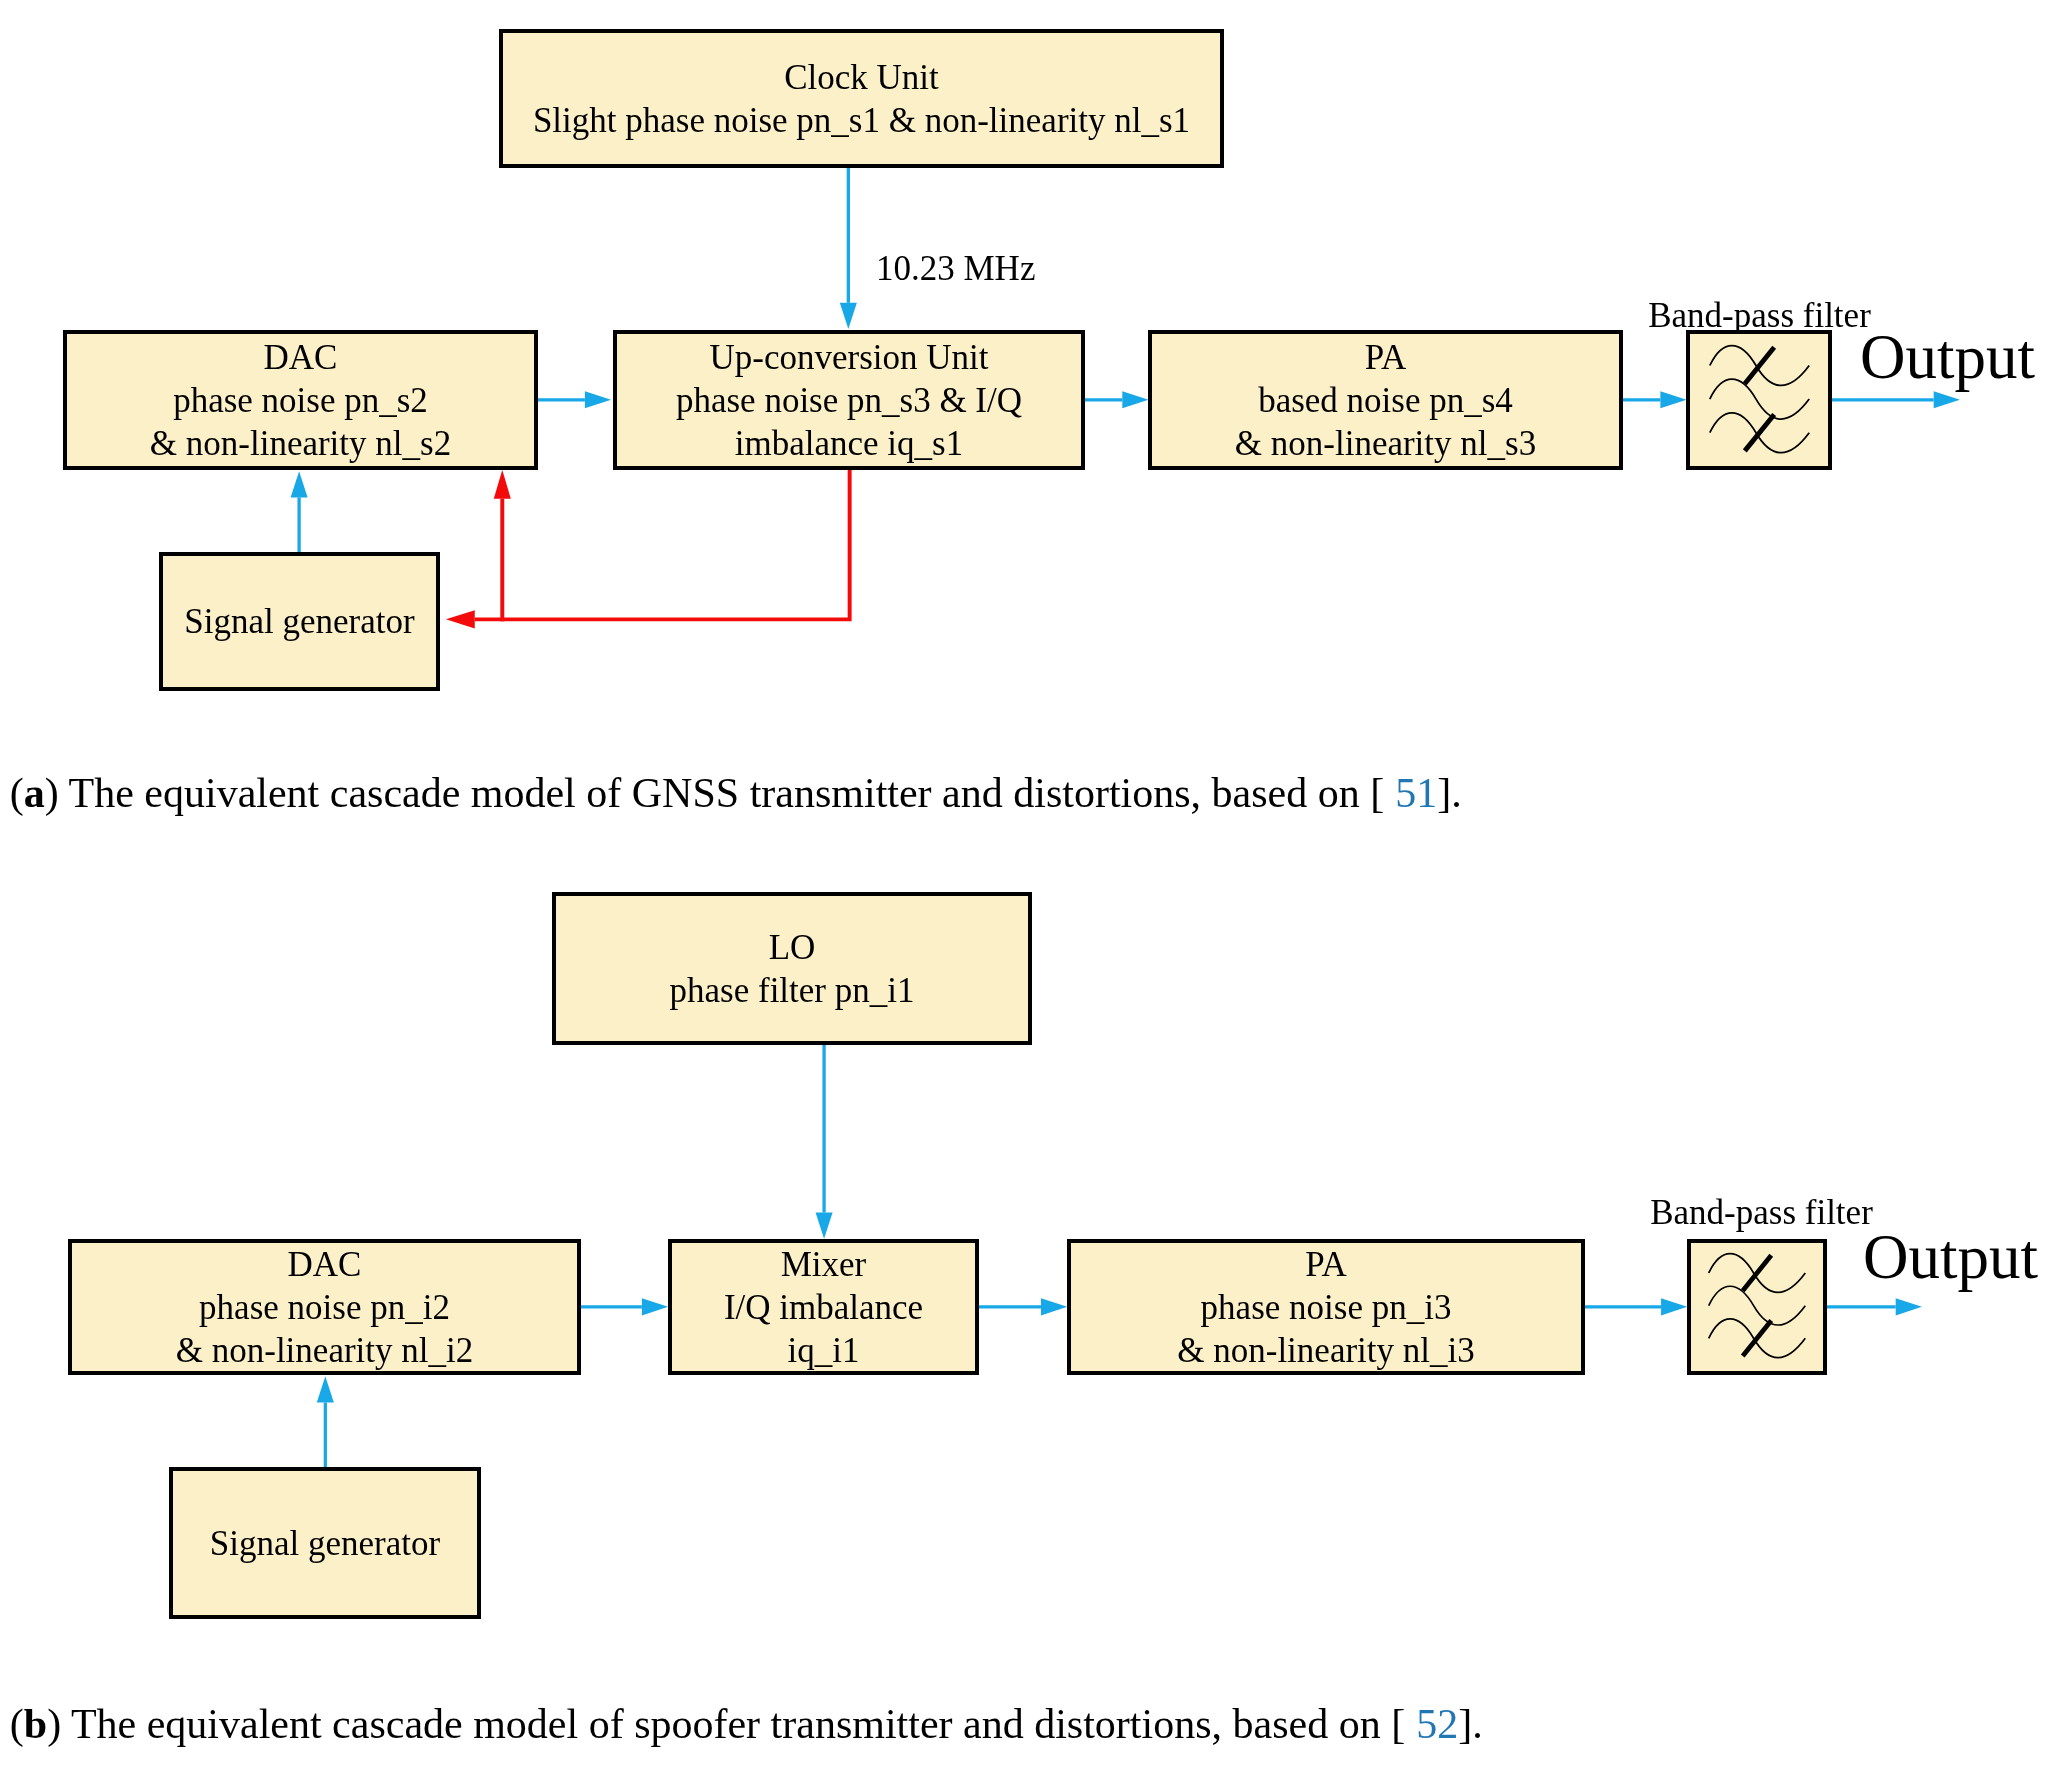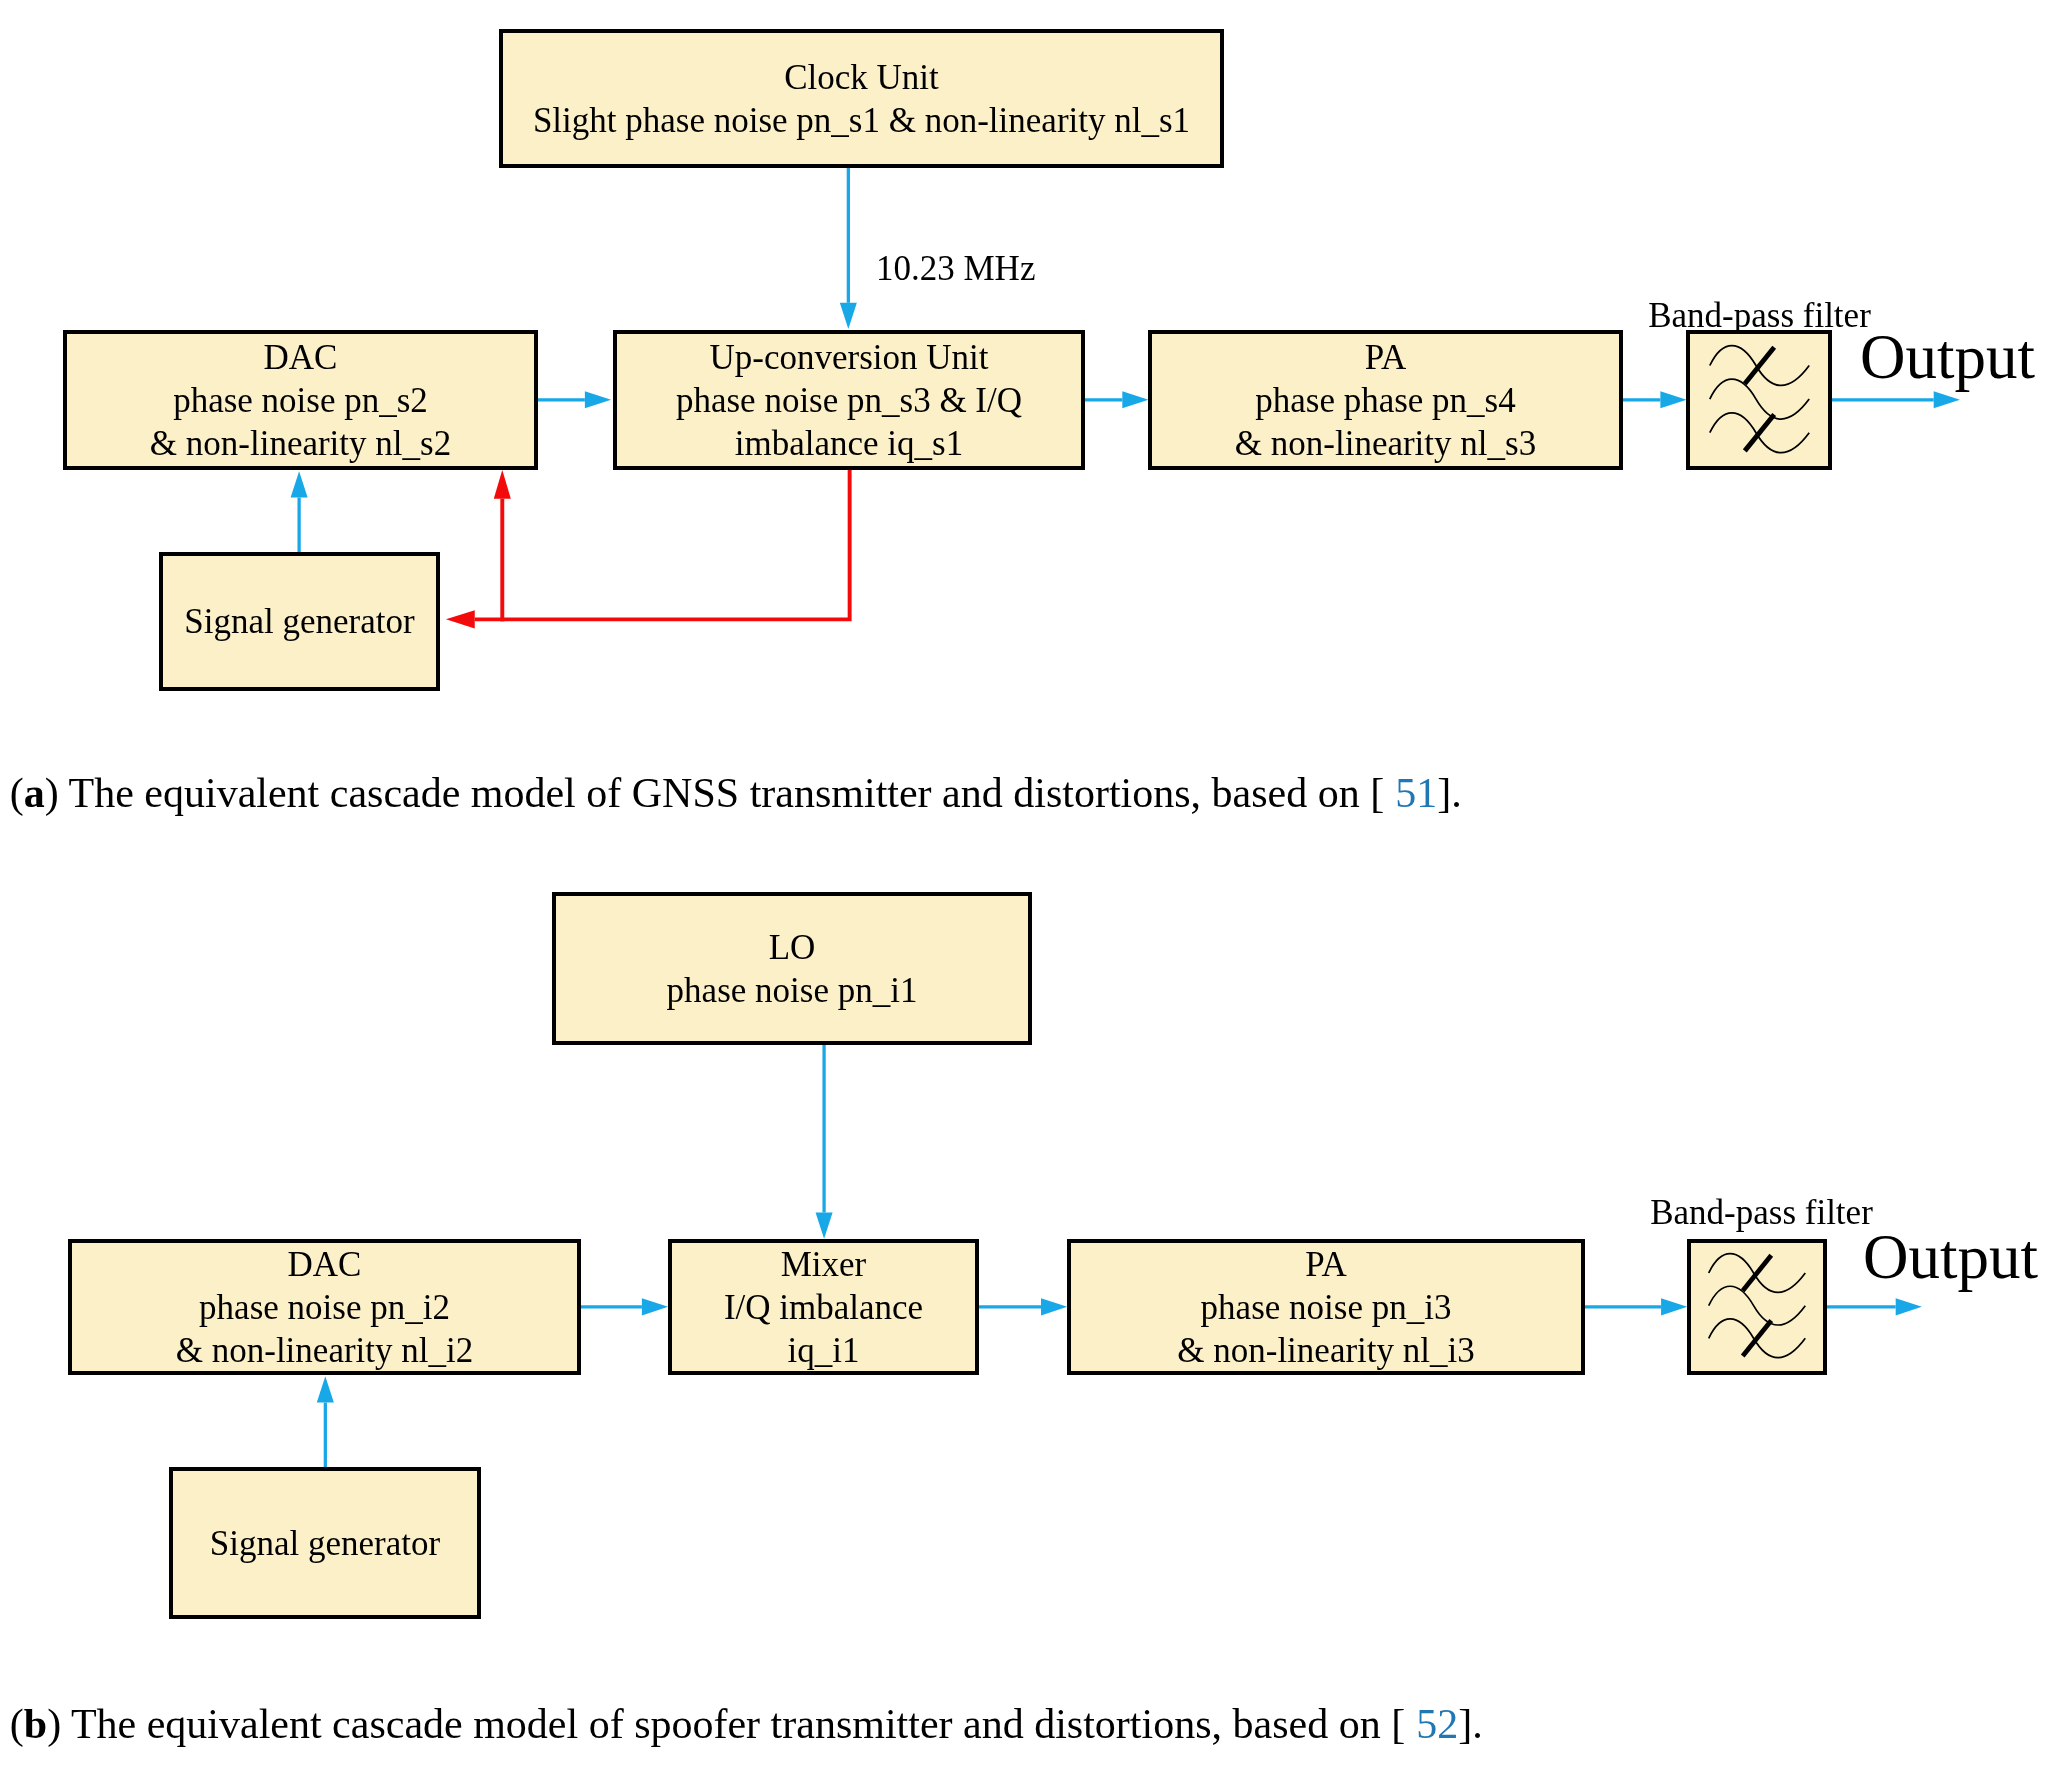--- a/index.html
+++ b/index.html
@@ -111,21 +111,21 @@
   </div>
 
   <div class="box" style="left:613px; top:330px; width:472px; height:140px;">
     <span>Up-conversion Unit</span>
     <span>phase noise pn_s3 &amp; I/Q</span>
     <span>imbalance iq_s1</span>
   </div>
 
   <div class="box" style="left:1148px; top:330px; width:475px; height:140px;">
     <span>PA</span>
-    <span>phase phase pn_s4</span>
+    <span>based noise pn_s4</span>
     <span>&amp; non-linearity nl_s3</span>
   </div>
 
   <div class="lbl center" style="left:1563px; top:262px; width:393px;">Band-pass filter</div>
 
   <div class="box" style="left:1686px; top:330px; width:146px; height:140px;">
     <svg class="bpf-icon" width="105" height="113" viewBox="0 0 150 160">
       <g fill="none" stroke="var(--ink)" stroke-width="2.5">
         <path d="M4,30 C22,-8 48,-8 70,30 C92,68 118,68 146,30"></path>
         <path d="M4,78 C22,40 48,40 70,78 C92,116 118,116 146,78"></path>
@@ -144,21 +144,21 @@
     <span>Signal generator</span>
   </div>
 
 
   <div class="caption" style="left:9.8px; top:768px;">
     <span>(</span><b>a</b><span>) The equivalent cascade model of GNSS transmitter and distortions, based on [</span><span class="cite">51</span><span>].</span>
   </div>
 
   <div class="box" style="left:552px; top:892px; width:480px; height:153px;">
     <span>LO</span>
-    <span>phase noise pn_i1</span>
+    <span>phase filter pn_i1</span>
   </div>
 
   <div class="box" style="left:68px; top:1239px; width:513px; height:136px;">
     <span>DAC</span>
     <span>phase noise pn_i2</span>
     <span>&amp; non-linearity nl_i2</span>
   </div>
 
   <div class="box" style="left:668px; top:1239px; width:311px; height:136px;">
     <span>Mixer</span>

